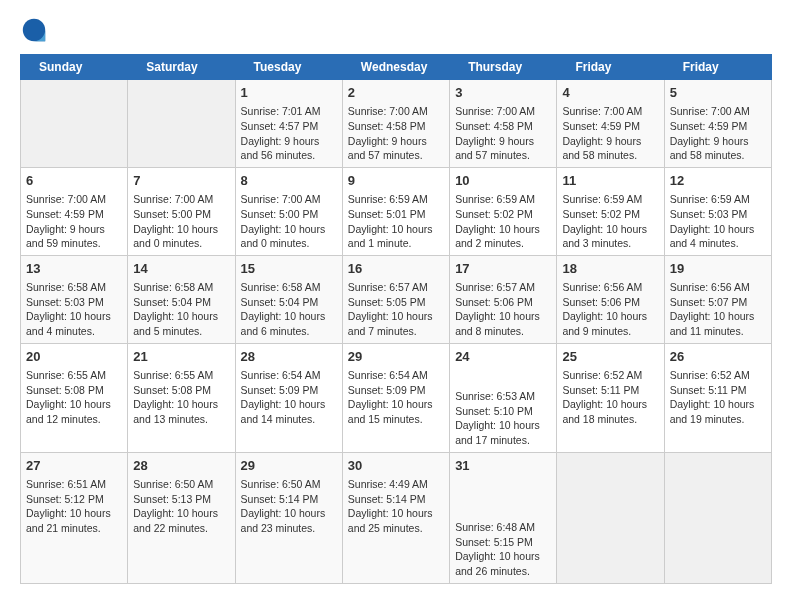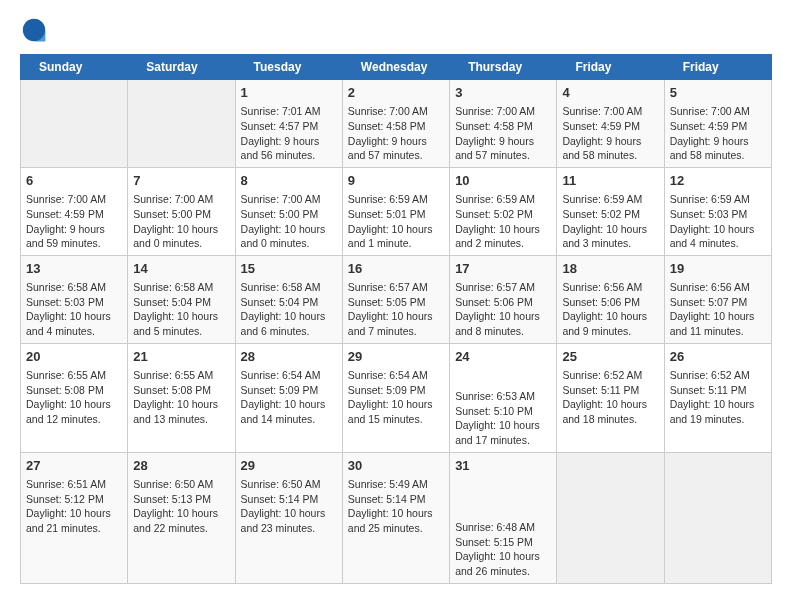--- a/index.html
+++ b/index.html
@@ -301,21 +301,21 @@
 Daylight: 10 hours and 22 minutes.</div>
         </td>
         <td>
           <span class="day-num">29</span>
           <div class="day-info" style="white-space: pre-line;">Sunrise: 6:50 AM
 Sunset: 5:14 PM
 Daylight: 10 hours and 23 minutes.</div>
         </td>
         <td>
           <span class="day-num">30</span>
-          <div class="day-info" style="white-space: pre-line;">Sunrise: 5:49 AM
+          <div class="day-info" style="white-space: pre-line;">Sunrise: 4:49 AM
 Sunset: 5:14 PM
 Daylight: 10 hours and 25 minutes.</div>
         </td>
         <td>
           <span class="day-num">31</span>
           <div class="day-info" style="white-space: pre-line; margin-top: 45px;">Sunrise: 6:48 AM
 Sunset: 5:15 PM
 Daylight: 10 hours and 26 minutes.</div>
         </td>
         <td class="empty"></td>

